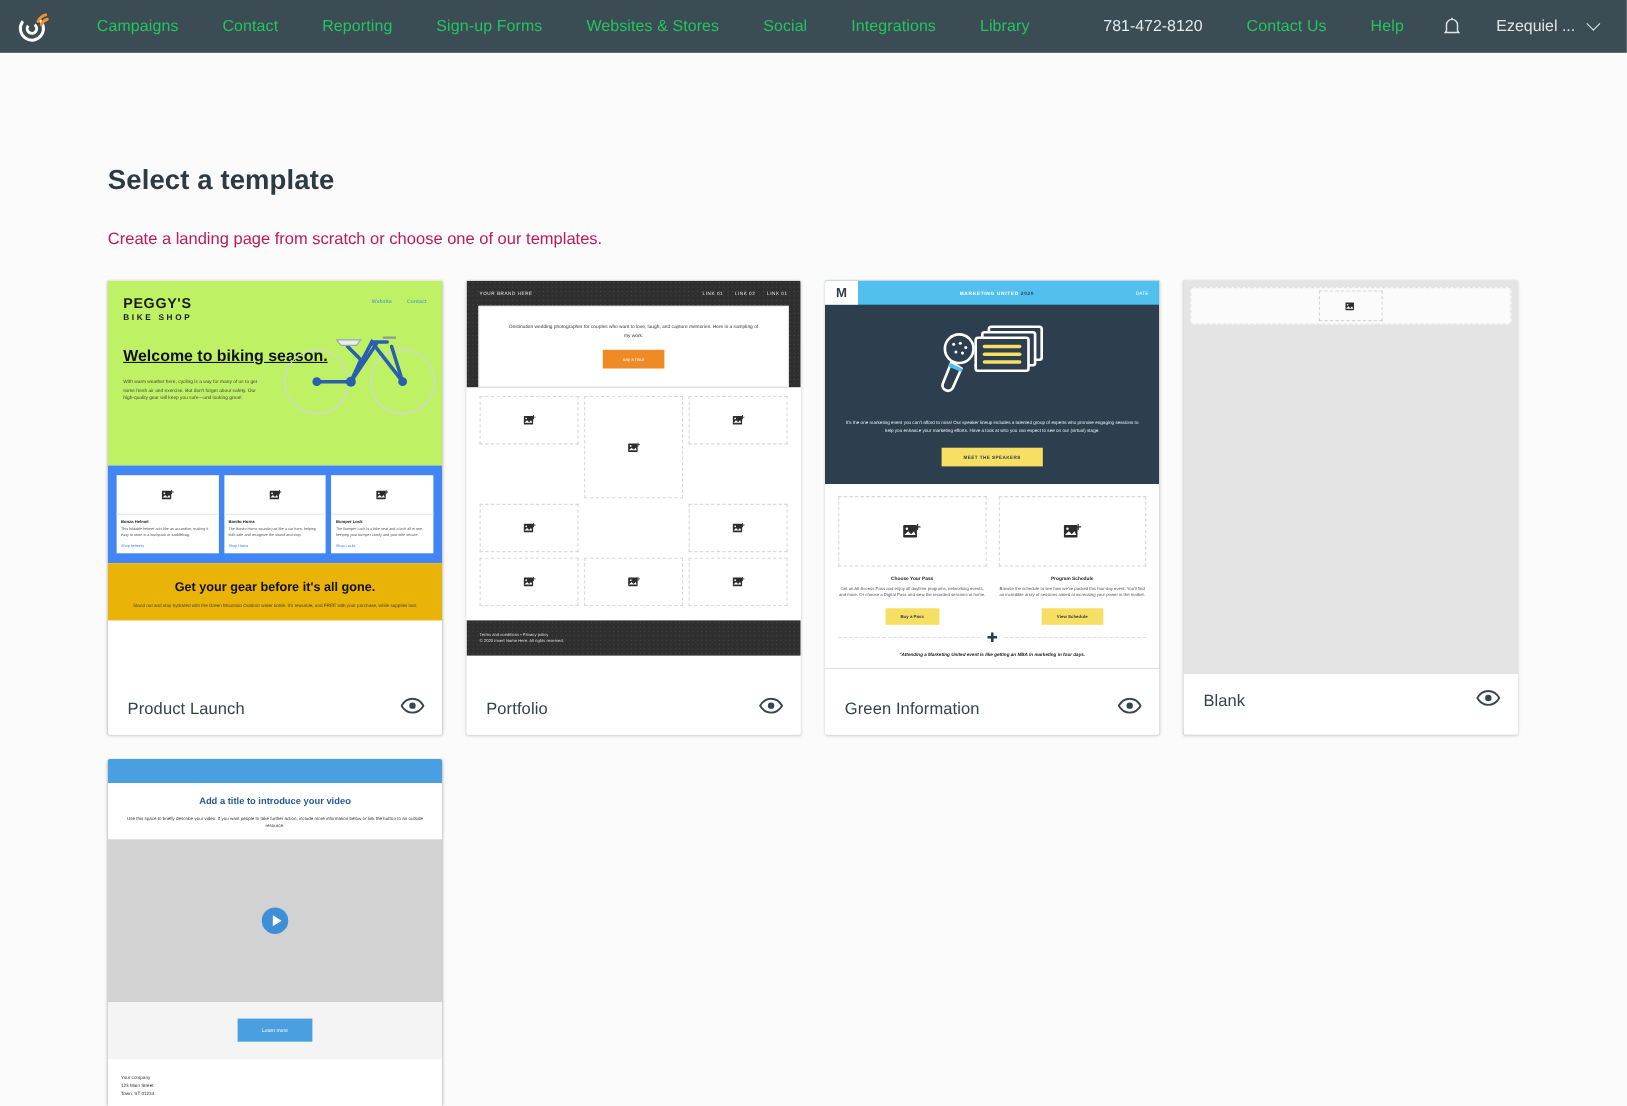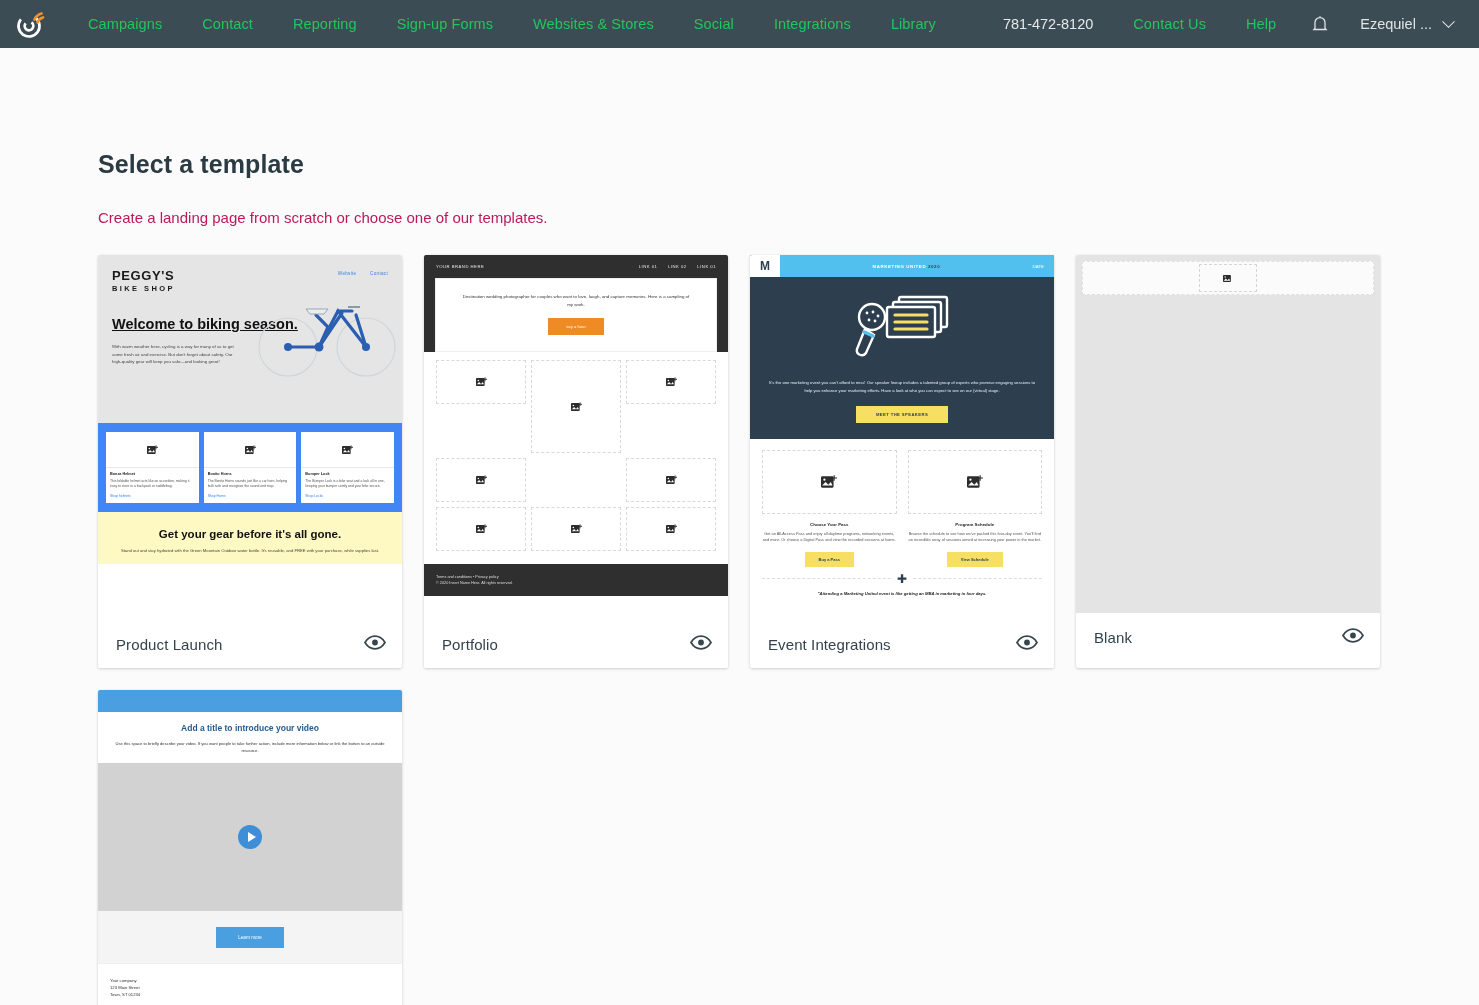--- a/index.html
+++ b/index.html
@@ -63,36 +63,36 @@
   .thumb.short { height: 358px; }
   .card-foot {
     height: 48px; display: flex; align-items: center;
     padding: 0 16px 0 18px; background: #fff;
   }
   .card-title { font-size: 15px; color: #34434b; letter-spacing:.1px; }
   .eye { margin-left: auto; cursor: pointer; }
 
   
   .t1 { width: 304px; font-size: 0; }
-  .t1 .hero { background: #e5e5e5; padding: 14px 14px 10px 14px; position: relative; height: 168px; }
+  .t1 .hero { background: #bef264; padding: 14px 14px 10px 14px; position: relative; height: 168px; }
   .t1 .brand { font-family: "Liberation Sans", sans-serif; font-weight: bold; color: #1a1a1a; font-size: 13px; letter-spacing: .6px; line-height: 13px;}
   .t1 .brand2 { font-size: 7.5px; font-weight: bold; letter-spacing: 2.4px; color: #1a1a1a; margin-top: 2px;}
   .t1 .navlinks { position: absolute; right: 14px; top: 16px; font-size: 4.6px; color: #3f7fe0; letter-spacing:.3px;}
   .t1 .navlinks span { margin-left: 12px; }
   .t1 .h1 { font-size: 14.5px; font-weight: bold; color: #111; margin-top: 22px; line-height: 19px; text-decoration: underline; }
   .t1 .body { font-size: 4.4px; color: #444; line-height: 7.5px; margin-top: 9px; width: 122px; }
   .t1 .bike { position: absolute; right: 6px; top: 30px; width: 140px; height: 100px; }
   .t1 .blue { background: #4285f4; padding: 9px 8px; display: flex; gap: 5px; }
   .t1 .pcard { background: #fff; flex: 1; padding: 0; }
   .t1 .pimg { height: 36px; border-bottom: 1px solid #e8e8e8; display:flex;align-items:center;justify-content:center; }
   .t1 .ptxt { padding: 4px 4px 5px 4px; }
   .t1 .pt { font-size: 3.8px; font-weight: bold; color: #222; }
   .t1 .pb { font-size: 3.4px; color: #555; line-height: 5.4px; margin-top: 2.5px; }
   .t1 .pl { font-size: 3.4px; color: #3f7fe0; margin-top: 5px; }
-  .t1 .cta { background:#fef9c3; padding: 16px 18px 10px; text-align:center; }
+  .t1 .cta { background:#eab308; padding: 16px 18px 10px; text-align:center; }
   .t1 .cta h2 { font-size: 11.5px; font-weight: bold; color:#111; }
   .t1 .cta p { font-size: 4.2px; color:#444; line-height: 7px; margin-top: 7px; }
 
   
   .t2 { width: 304px; background: #fff; }
   .t2 .dark { background: #2f2f2f; padding: 9px 12px 0 12px; position: relative; }
   .t2 .dark::before{
     content:""; position:absolute; inset:0;
     background-image: radial-gradient(rgba(255,255,255,.16) .6px, transparent .6px);
     background-size: 4px 4px;
@@ -488,21 +488,21 @@
               </div>
             </div>
             <div class="divider">
               <span class="plus">✚</span>
             </div>
             <div class="quote">"Attending a Marketing United event is like getting an MBA in marketing in four days.</div>
           </div>
         </div>
       </div>
       <div class="card-foot">
-        <span class="card-title">Event Integrations</span>
+        <span class="card-title">Green Information</span>
         <span class="eye">
           <svg width="22" height="15" viewBox="0 0 22 15" fill="none" stroke="#37454d" stroke-width="1.7">
             <path d="M1 7.5C3.6 3.2 7.1 1.2 11 1.2s7.4 2 10 6.3c-2.6 4.3-6.1 6.3-10 6.3S3.6 11.8 1 7.5z"></path>
             <circle cx="11" cy="7.5" r="2.9" fill="#37454d" stroke="none"></circle>
           </svg>
         </span>
       </div>
     </div>
 
     <div class="card">

